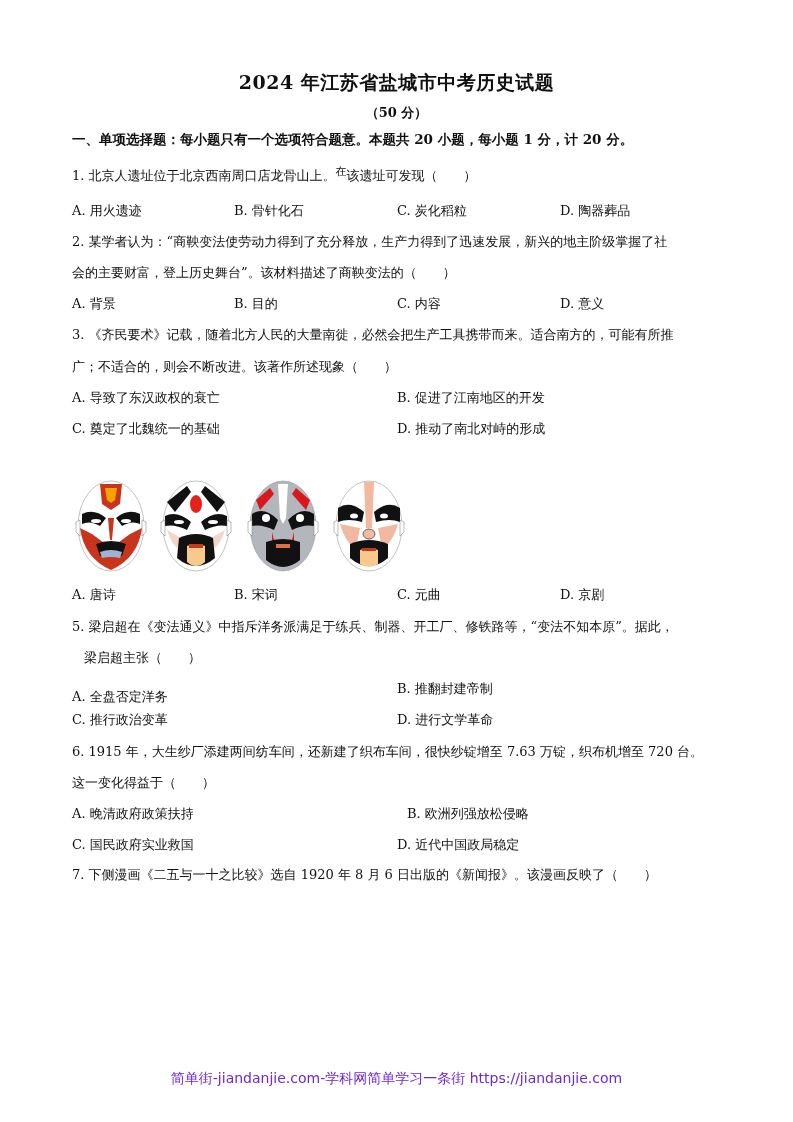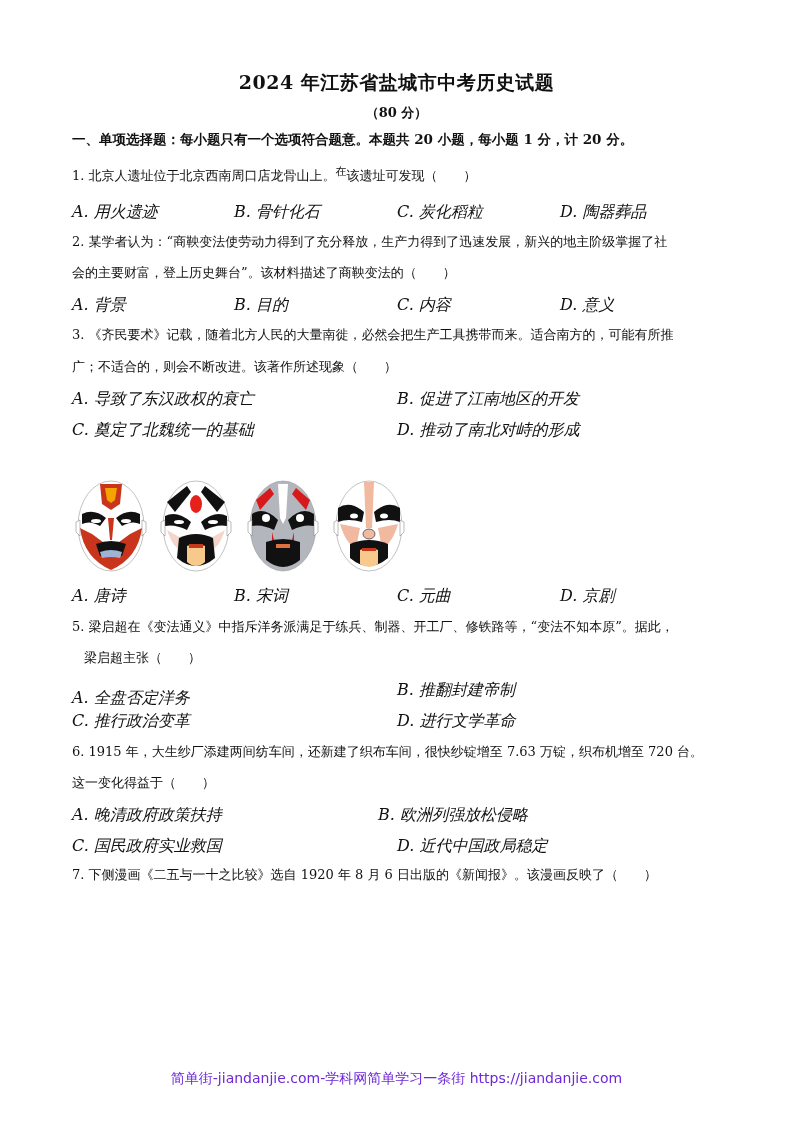--- a/index.html
+++ b/index.html
@@ -17,37 +17,37 @@
     position: absolute; top: 104px; left: 0; width: 793px; text-align: center;
     font-size: 13px; font-weight: bold;
   }
   .section {
     position: absolute; top: 131px; left: 72px; width: 700px;
     font-size: 13.5px; font-weight: bold; white-space: nowrap;
   }
   .line {
     position: absolute; left: 72px; font-size: 13px; white-space: nowrap;
   }
-  .opt { position: absolute; font-size: 16px; white-space: nowrap; font-style: italic; }
+  .opt { position: absolute; font-size: 13px; white-space: nowrap; }
   .sup { font-size: 11px; position: relative; top: -5px; }
   .masks { position: absolute; left: 74px; top: 478px; height: 96px; width: 320px; }
   .mask { position: absolute; top: 0; width: 74px; height: 96px; }
   .footer {
     position: absolute; top: 1070px; left: 0; width: 793px; text-align: center;
     font-family: "DejaVu Sans", "Liberation Sans", sans-serif;
     font-size: 14px; color: #6d28d9;
   }
 </style>
 </head>
 <body>
 
 <div class="page">
 
   <div class="title">2024 年江苏省盐城市中考历史试题</div>
-  <div class="subtitle">（80 分）</div>
+  <div class="subtitle">（50 分）</div>
   <div class="section">一、单项选择题：每小题只有一个选项符合题意。本题共 20 小题，每小题 1 分，计 20 分。</div>
 
   <div class="line" style="top:167px;">
     <span>1. 北京人遗址位于北京西南周口店龙骨山上。</span><span class="sup">在</span><span>该遗址可发现（　　）</span>
   </div>
   <div class="opt" style="top:202px; left:72px;">A. 用火遗迹</div>
   <div class="opt" style="top:202px; left:234px;">B. 骨针化石</div>
   <div class="opt" style="top:202px; left:397px;">C. 炭化稻粒</div>
   <div class="opt" style="top:202px; left:560px;">D. 陶器葬品</div>
 
@@ -145,20 +145,20 @@
   <div class="line" style="top:618px;">5. 梁启超在《变法通义》中指斥洋务派满足于练兵、制器、开工厂、修铁路等，“变法不知本原”。据此，</div>
   <div class="line" style="top:649px;margin-left:12px;">梁启超主张（　　）</div>
   <div class="opt" style="top:680px; left:72px;margin-top:8px;">A. 全盘否定洋务</div>
   <div class="opt" style="top:680px; left:397px;">B. 推翻封建帝制</div>
   <div class="opt" style="top:711px; left:72px;">C. 推行政治变革</div>
   <div class="opt" style="top:711px; left:397px;">D. 进行文学革命</div>
 
   <div class="line" style="top:743px;">6. 1915 年，大生纱厂添建两间纺车间，还新建了织布车间，很快纱锭增至 7.63 万锭，织布机增至 720 台。</div>
   <div class="line" style="top:774px;">这一变化得益于（　　）</div>
   <div class="opt" style="top:805px; left:72px;">A. 晚清政府政策扶持</div>
-  <div class="opt" style="top:805px; left:378px;">B. 欧洲列强放松侵略</div>
+  <div class="opt" style="top:805px; left:407px;">B. 欧洲列强放松侵略</div>
   <div class="opt" style="top:836px; left:72px;">C. 国民政府实业救国</div>
   <div class="opt" style="top:836px; left:397px;">D. 近代中国政局稳定</div>
 
   <div class="line" style="top:866px;">7. 下侧漫画《二五与一十之比较》选自 1920 年 8 月 6 日出版的《新闻报》。该漫画反映了（　　）</div>
 
   <div class="footer">简单街-jiandanjie.com-学科网简单学习一条街 https://jiandanjie.com</div>
 </div>
 
 </body></html>

